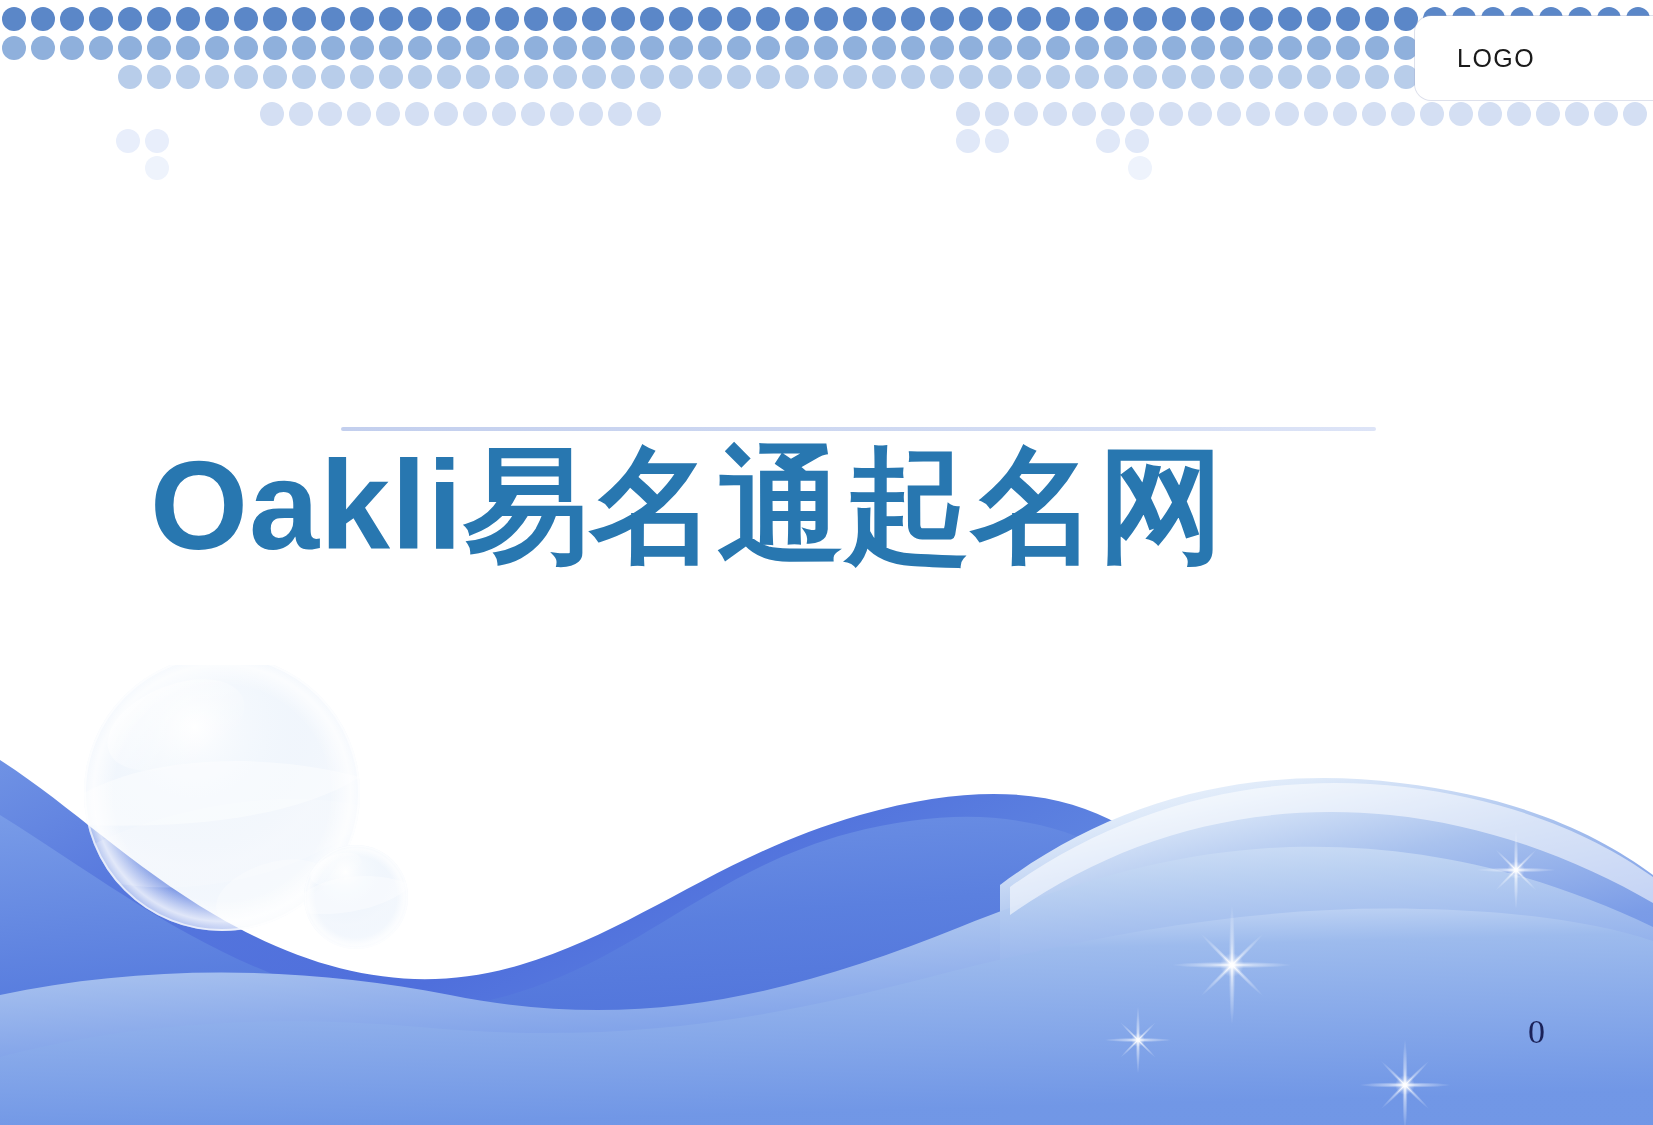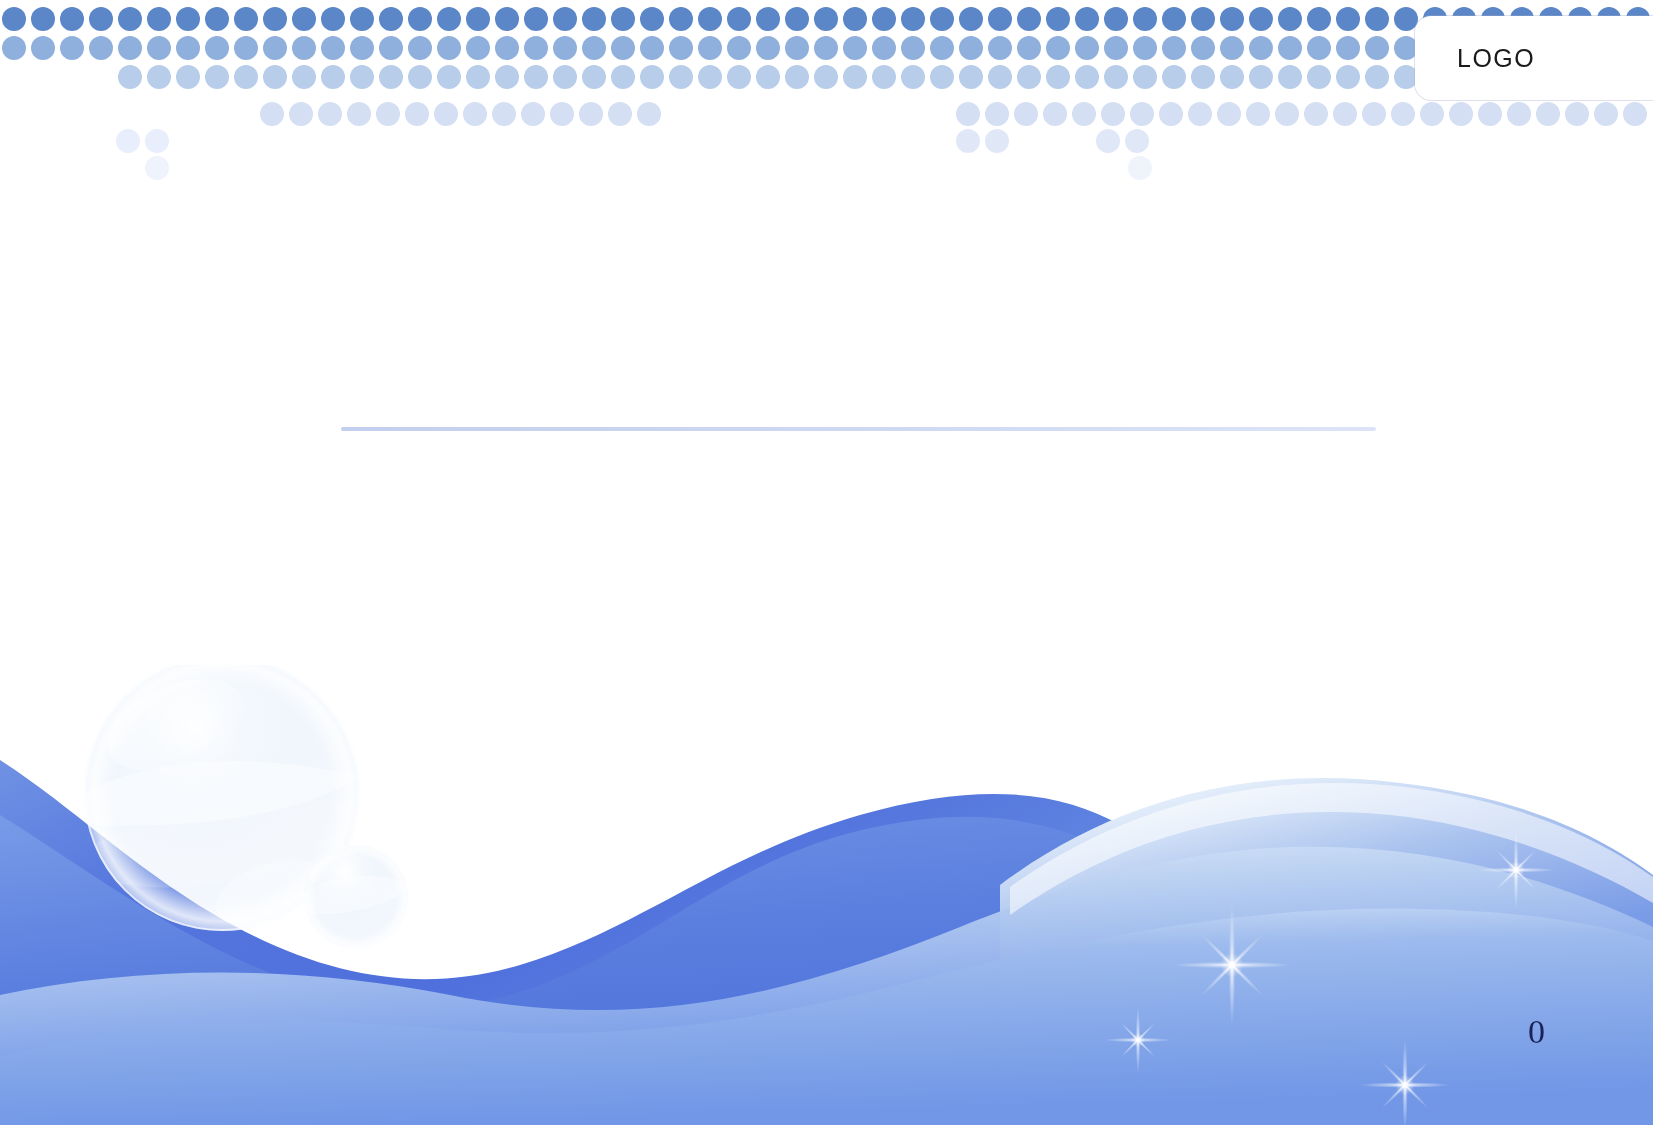--- a/index.html
+++ b/index.html
@@ -318,20 +318,21 @@
         <circle cx="157" cy="168" r="12" fill="#eef3fc"></circle>
         <circle cx="1140" cy="168" r="12" fill="#eef3fc"></circle>
       </g>
   </svg>
 
   <div id="logo-plate">
     <span id="logo-text">LOGO</span>
   </div>
 
   <div id="title-rule"></div>
+  <div id="slide-title">Oakli易名通起名网</div>
 
   <svg id="bottom-art" viewBox="0 0 1653 460" preserveAspectRatio="none">
     <defs>
       <linearGradient id="gDark" x1="0" y1="0" x2="1" y2="0.6">
         <stop offset="0" stop-color="#6f92e4"></stop>
         <stop offset="0.25" stop-color="#5576dd"></stop>
         <stop offset="0.55" stop-color="#4f6fdc"></stop>
         <stop offset="0.8" stop-color="#5d82e0"></stop>
         <stop offset="1" stop-color="#6b8ce2"></stop>
       </linearGradient>

